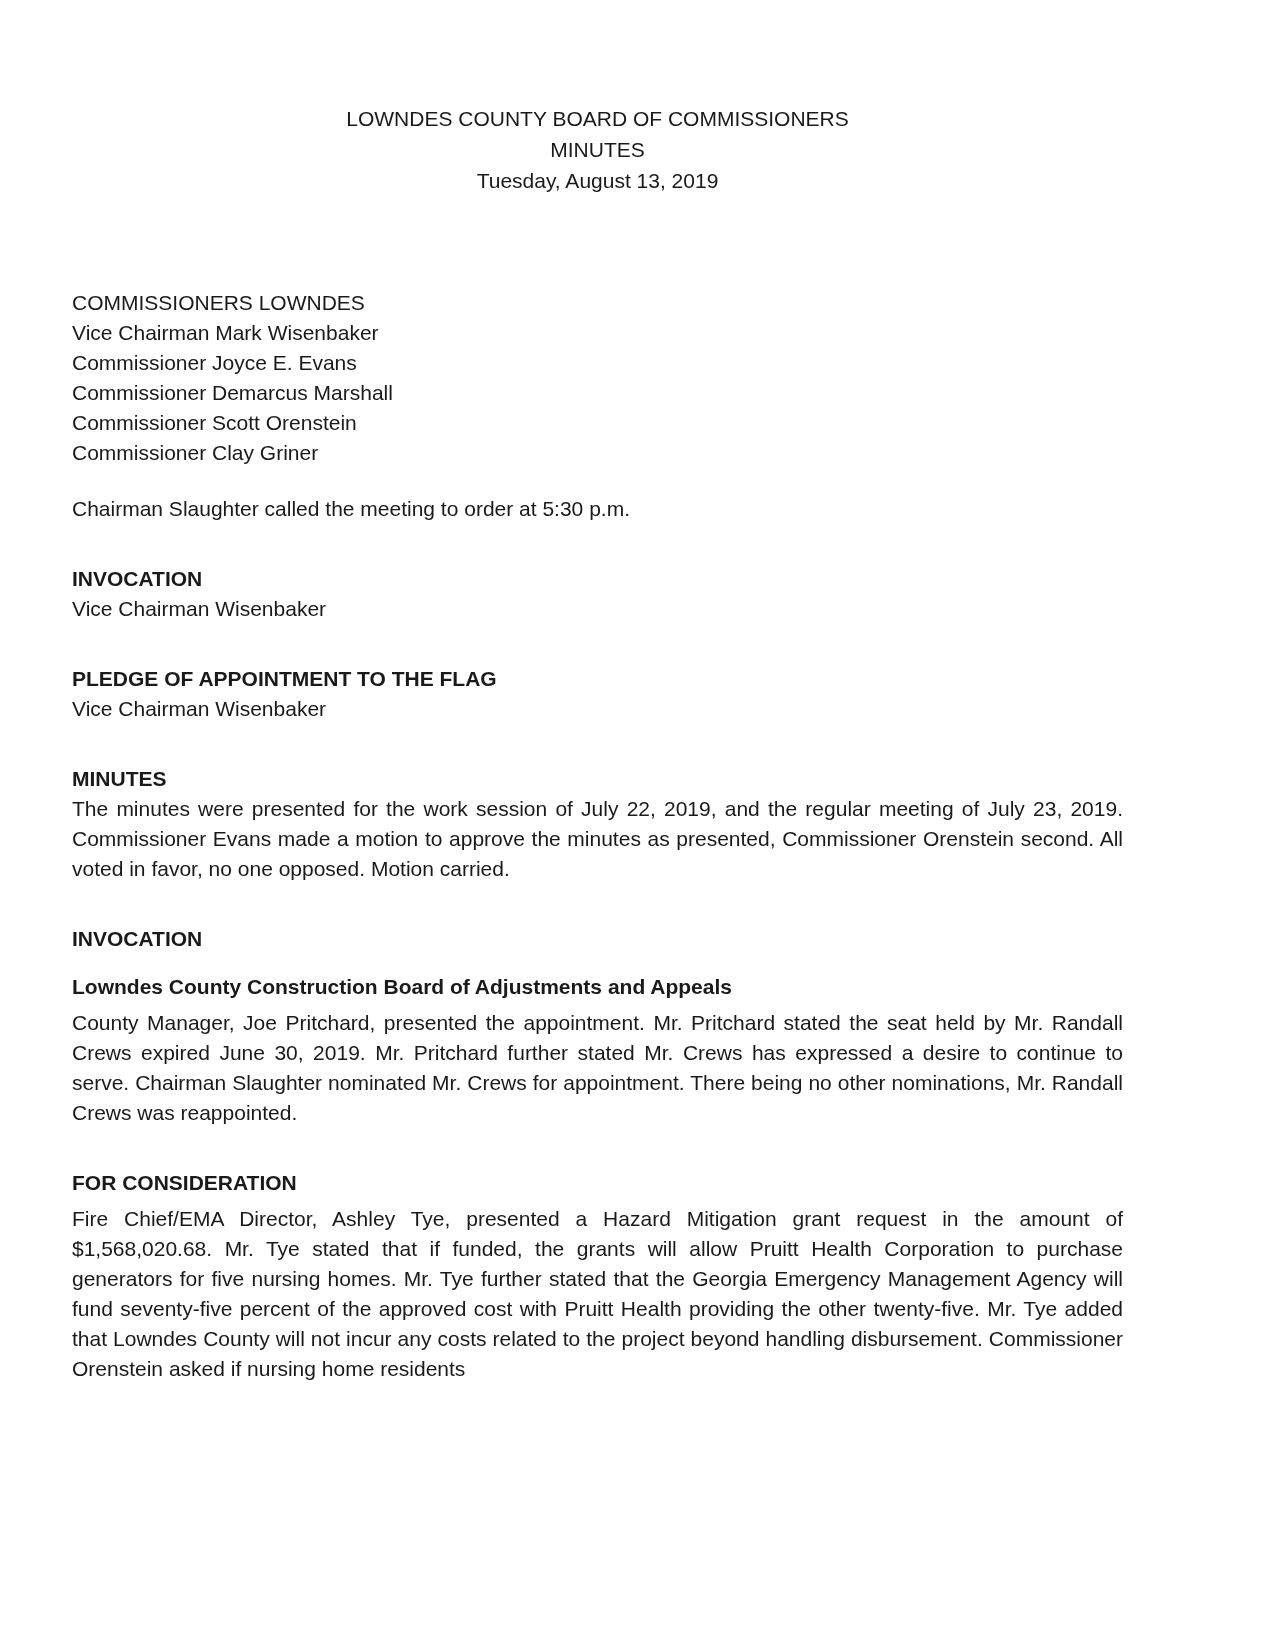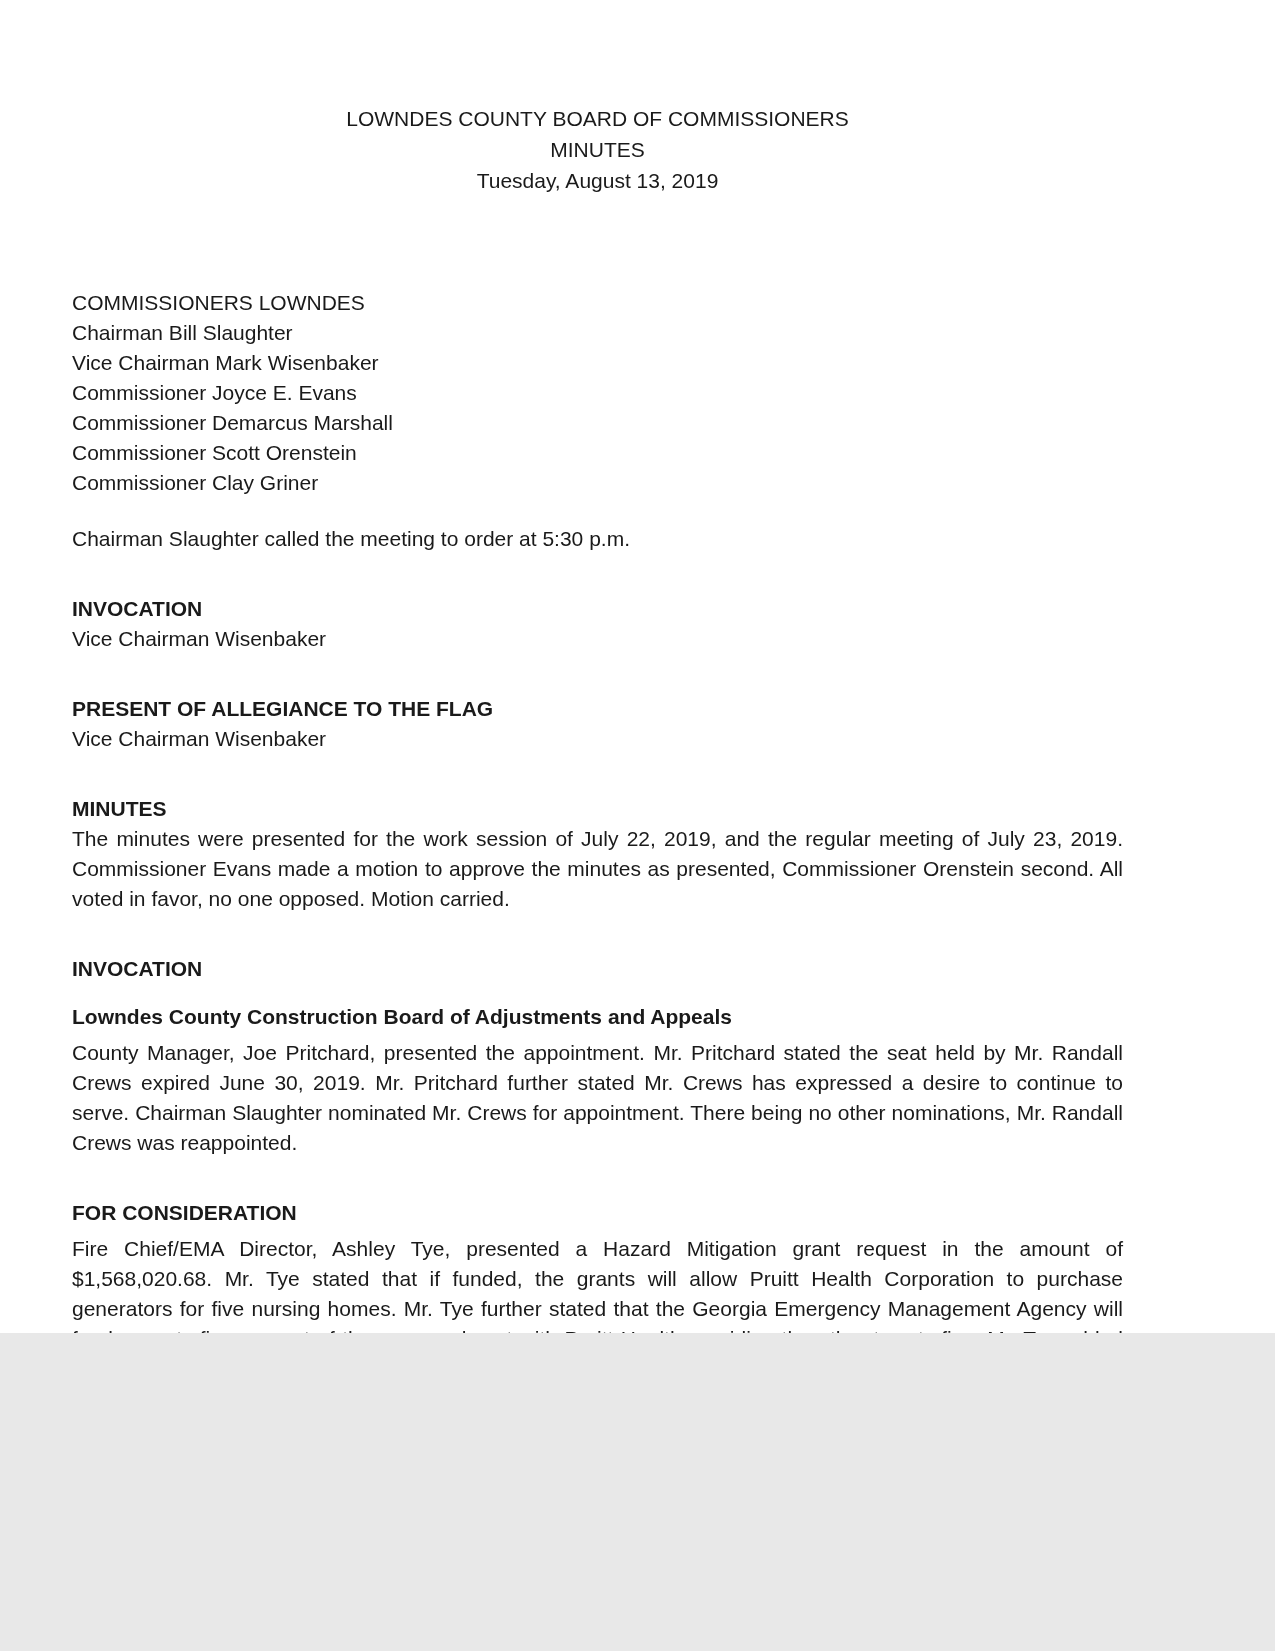--- a/index.html
+++ b/index.html
@@ -3,21 +3,21 @@
 <meta charset="utf-8">
 <style>
   html, body {
     margin: 0;
     padding: 0;
     background: #e8e8e8;
   }
   .page {
     position: relative;
     width: 1275px;
-    height: 1333px;
+    height: 1651px;
     margin: 0 auto;
     background: #ffffff;
     box-sizing: border-box;
     padding: 103px 152px 0 72px;
     font-family: "Liberation Sans", "DejaVu Sans", sans-serif;
     font-size: 21px;
     line-height: 30px;
     color: #1a1a1a;
     overflow: hidden;
   }
@@ -40,37 +40,36 @@
 <div class="page">
 
   <div class="title-block">
     <div>LOWNDES COUNTY BOARD OF COMMISSIONERS</div>
     <div>MINUTES</div>
     <div>Tuesday, August 13, 2019</div>
   </div>
 
   <div class="att">
     <div>COMMISSIONERS LOWNDES</div>
-    <div>Chairman Bill Slaughter</div>
     <div>Vice Chairman Mark Wisenbaker</div>
     <div>Commissioner Joyce E. Evans</div>
     <div>Commissioner Demarcus Marshall</div>
     <div>Commissioner Scott Orenstein</div>
     <div>Commissioner Clay Griner</div>
   </div>
 
   <p class="p1">Chairman Slaughter called the meeting to order at 5:30 p.m.</p>
 
   <div class="sec">
     <div class="bold">INVOCATION</div>
     <div>Vice Chairman Wisenbaker</div>
   </div>
 
   <div class="sec">
-    <div class="bold">PRESENT OF ALLEGIANCE TO THE FLAG</div>
+    <div class="bold">PLEDGE OF APPOINTMENT TO THE FLAG</div>
     <div>Vice Chairman Wisenbaker</div>
   </div>
 
   <div class="sec">
     <div class="bold">MINUTES</div>
     <p class="justify">The minutes were presented for the work session of July 22, 2019, and the regular meeting of July 23, 2019.  Commissioner Evans made a motion to approve the minutes as presented, Commissioner Orenstein second.  All voted in favor, no one opposed.  Motion carried.</p>
   </div>
 
   <div class="sec">
     <div class="bold">INVOCATION</div>

